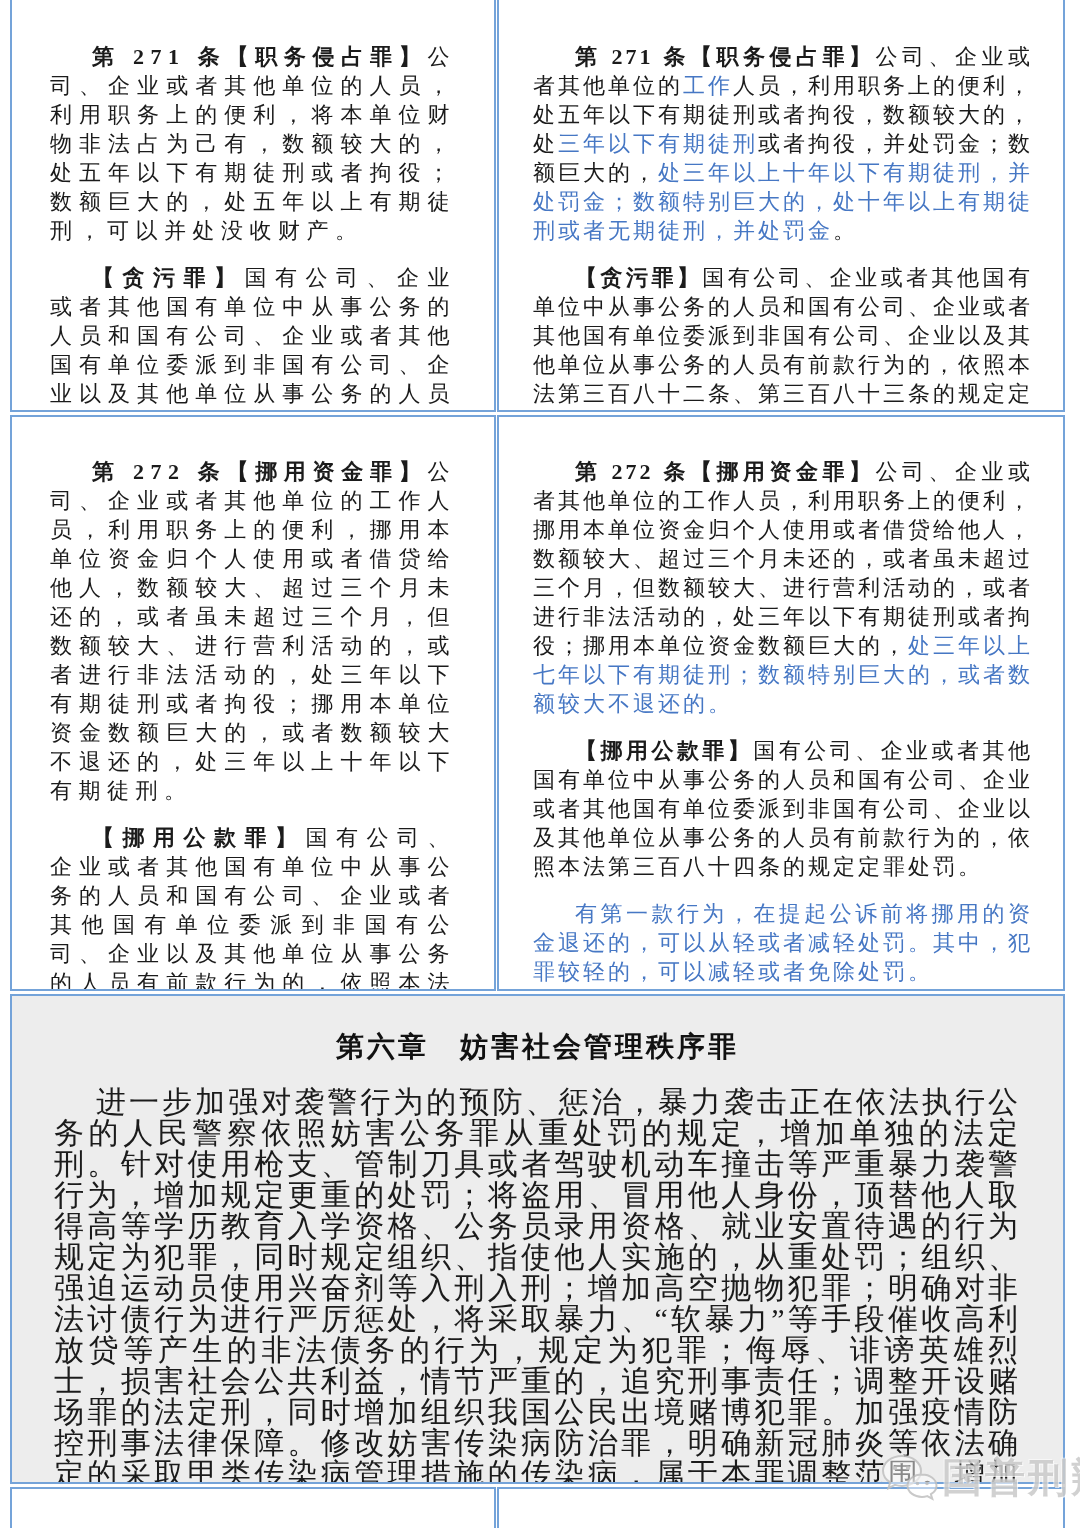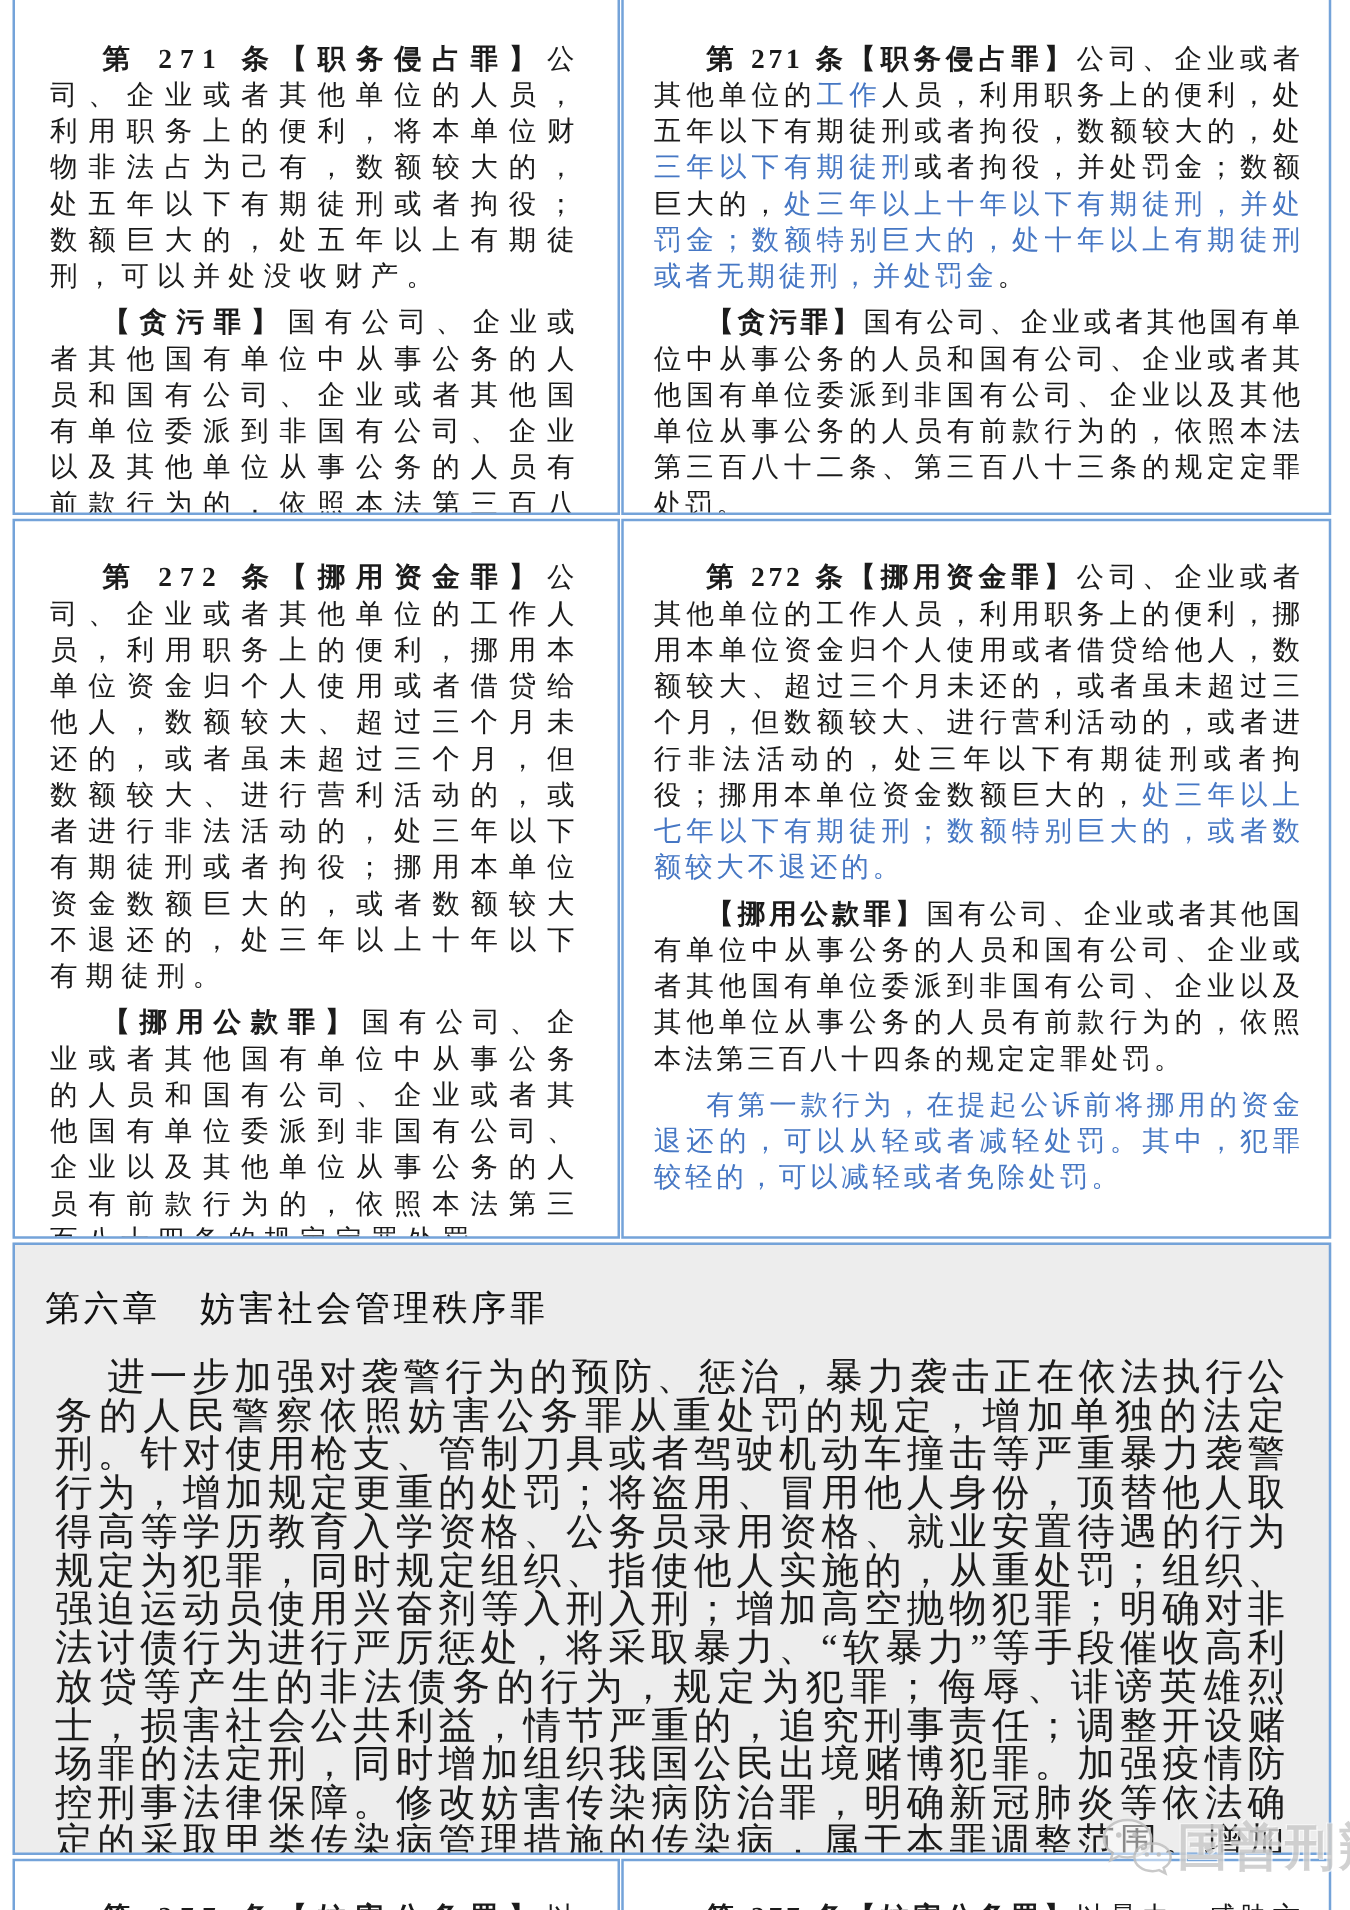--- a/index.html
+++ b/index.html
@@ -26,33 +26,33 @@
     border:2px solid var(--bd);
     box-sizing:border-box;
     overflow:hidden;
     font-size:22px;line-height:29px;
   }
   .cell.old{padding:22px 20px 0;letter-spacing:6.5px;}
   .cell.new{padding:22px 12px 0 16px;letter-spacing:3px;}
   .r1 .cell{height:424px;padding-top:34px;}
   .r2 .cell{height:576px;}
   .r3 .cell{height:92px;}
-  .para{margin:8px;text-indent:42px;text-align:justify;}
+  .para{margin:18px;text-indent:42px;text-align:justify;}
   .para .b{font-weight:bold;}
   .para .c{color:var(--accent);}
   .chapter{
     background:var(--secbg);
     border:2px solid var(--bd);
     box-sizing:border-box;
     height:490px;overflow:hidden;
     padding:26px 24px 0;
   }
   .chapter h2{
-    margin:6px 0 20px;
-    font-size:28px;font-weight:normal;letter-spacing:3px;
+    margin:6px 0 20px;text-align:center;
+    font-size:28px;font-weight:bold;letter-spacing:3px;
     color:#111;
   }
   .chapter .para{font-size:30px;line-height:31px;letter-spacing:3px;}
   .watermark{
     position:absolute;left:878px;top:1450px;z-index:5;
     display:flex;align-items:center;gap:2px;
     opacity:.88;pointer-events:none;
   }
   .wm-text{
     font-size:40px;font-weight:bold;letter-spacing:3px;

